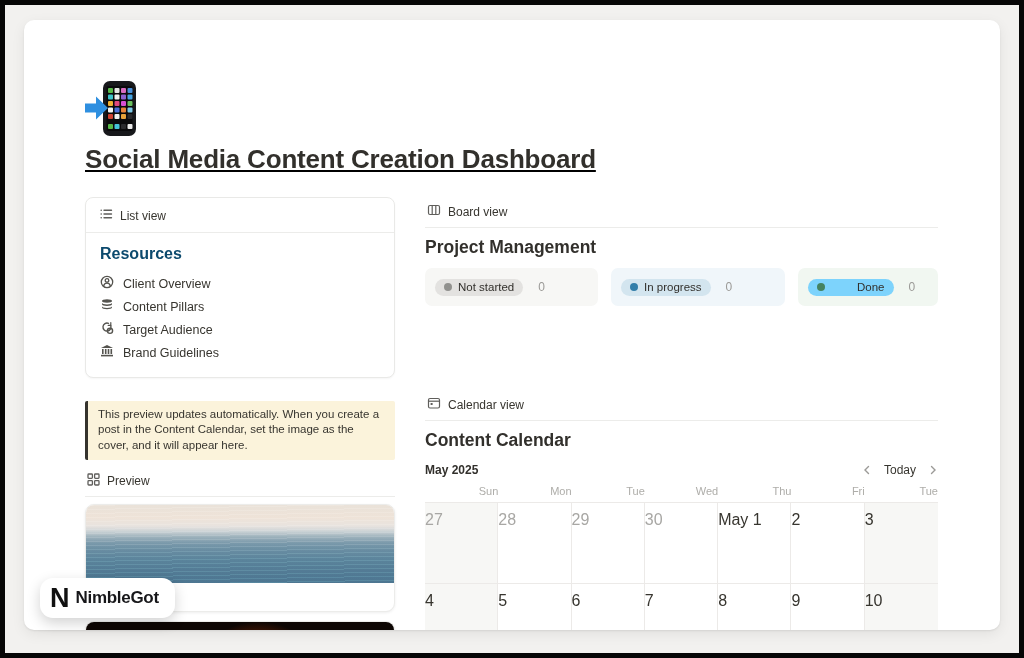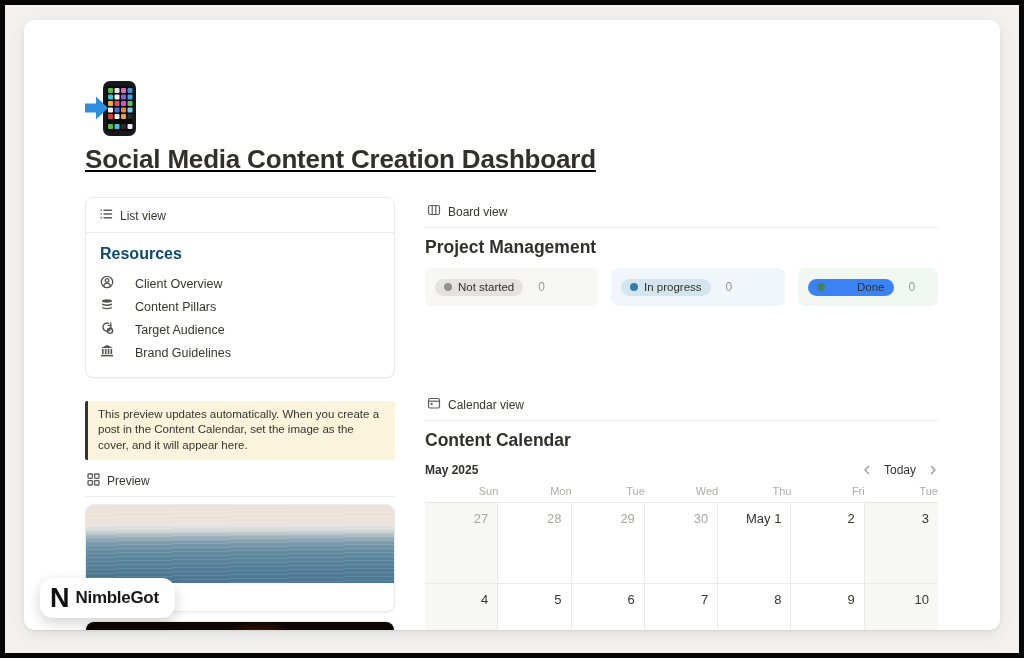--- a/index.html
+++ b/index.html
@@ -24,21 +24,21 @@
   .view-tab { display:flex; align-items:center; gap:7px; padding:6px 2px 7px;
     border-bottom:1px solid #ececea; color:#37352f; font-size:12px; font-weight:500; }
   .view-tab svg { flex:0 0 auto; }
 
   
   .res-card { border:1px solid #e9e9e7; border-radius:8px; background:#fff;
     box-shadow:0 1px 2px rgba(0,0,0,.04); overflow:hidden; }
   .res-card .view-tab { padding:9px 13px 8px; }
   .res-body { padding:8px 14px 13px; }
   .res-title { font-size:16px; font-weight:700; color:#0c4a6e; margin:4px 0 9px; }
-  .res-item { display:flex; align-items:center; gap:21px; padding:3px 0; font-size:12.5px; color:#37352f; cursor:pointer; }
+  .res-item { display:flex; align-items:center; gap:9px; padding:3px 0; font-size:12.5px; color:#37352f; cursor:pointer; }
   .res-item svg { flex:0 0 auto; }
 
   
   .callout { margin-top:23px; background:#fbf3db; border-left:3px solid #35332e;
     padding:6px 12px 7px 10px; font-size:11.5px; line-height:1.33; color:#37352f; border-radius:2px; }
 
   .preview-tab { margin-top:7px; }
 
   
   .gal-card { margin-top:7px; border:1px solid #ececea; border-radius:9px; overflow:hidden;
@@ -61,37 +61,37 @@
 
   
   .section-title { margin:9px 0 10px; font-size:17.5px; font-weight:700; color:#32302c; }
   .board-cols { display:flex; gap:13px; }
   .board-col { height:38px; border-radius:7px; padding:0 10px; display:flex; align-items:center; gap:15px; }
   .board-col.c1 { width:173px; background:#f7f7f5; }
   .board-col.c2 { width:174px; background:#f0f6fa; }
   .board-col.c3 { width:140px; background:#f1f7f1; }
   .status-pill { display:inline-flex; align-items:center; gap:6px; border-radius:999px;
     padding:2px 9px 3px; font-size:11.5px; font-weight:500; color:#32302c; }
-  .pill-gray { background:#e3e2e0; }  .pill-blue { background:#d3e5ef; }  .pill-green { background:#3b82f6;gap:32px; }
+  .pill-gray { background:#e3e2e0; }  .pill-blue { background:#d3e5ef; }  .pill-green { background:#7dd3fc;gap:32px; }
   .dot { width:8px; height:8px; border-radius:50%; }
   .dot-gray { background:#91918e; } .dot-blue { background:#337ea9; } .dot-green { background:#448361; }
   .col-count { font-size:12px; color:#9b9a97; }
 
   
   .cal-tab { margin-top:84px; }
   .cal-toolbar { display:flex; justify-content:space-between; align-items:center; margin:12px 0 6px; }
   .cal-month { font-size:12px; font-weight:700; color:#32302c; }
   .today-nav { display:flex; align-items:center; gap:12px; }
   .nav-chevron { display:inline-flex; cursor:pointer; }
   .today-btn { font-size:12px; color:#37352f; cursor:pointer; }
   .day-headers { display:grid; grid-template-columns:repeat(7,1fr); padding:2px 0 5px; }
   .day-h { text-align:right; font-size:11px; color:#aeada9; }
   .cal-grid { display:grid; grid-template-columns:repeat(7,1fr); border-top:1px solid #eceae8; }
   .cal-cell { height:81px; border-right:1px solid #eceae8; border-bottom:1px solid #eceae8;
-    background:#fff; text-align:right; padding:8px 9px 0 0; font-size:13px; color:#37352f; cursor:pointer; }
+    background:#fff; text-align:left; padding:8px 9px 0 0; font-size:16px; color:#37352f; cursor:pointer; }
   .cal-cell:nth-child(7n) { border-right:none; }
   .cal-cell.weekend { background:#f7f7f5; }
   .cal-cell.muted { color:#a8a7a4; }
   .cal-grid .row2 { border-bottom:none; }
 
   
   .brand-badge { position:absolute; left:35px; top:573px; height:40px; background:#fff;
     border-radius:13px; display:flex; align-items:center; gap:7px; padding:0 16px 0 10px;
     box-shadow:0 5px 14px rgba(0,0,0,.18); cursor:pointer; z-index:5; }
   .brand-n { font-size:27px; font-weight:800; color:#111; line-height:1; letter-spacing:-1px; }

